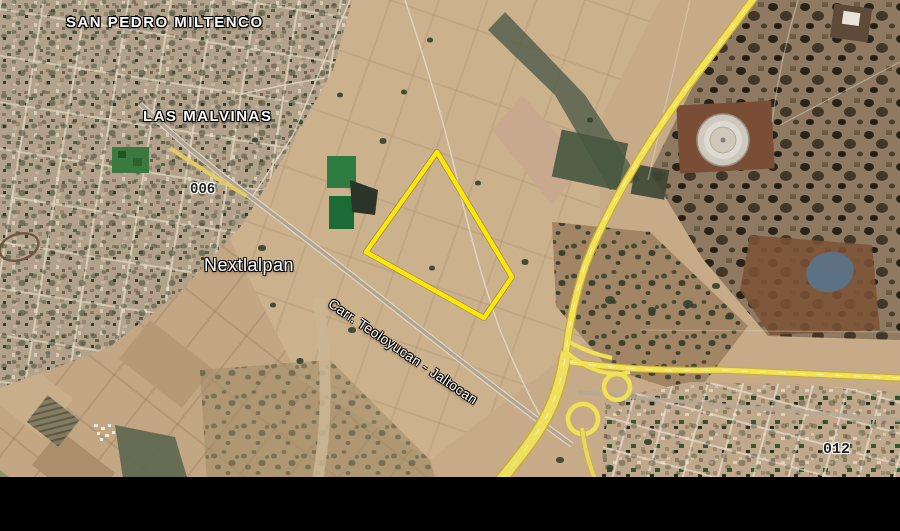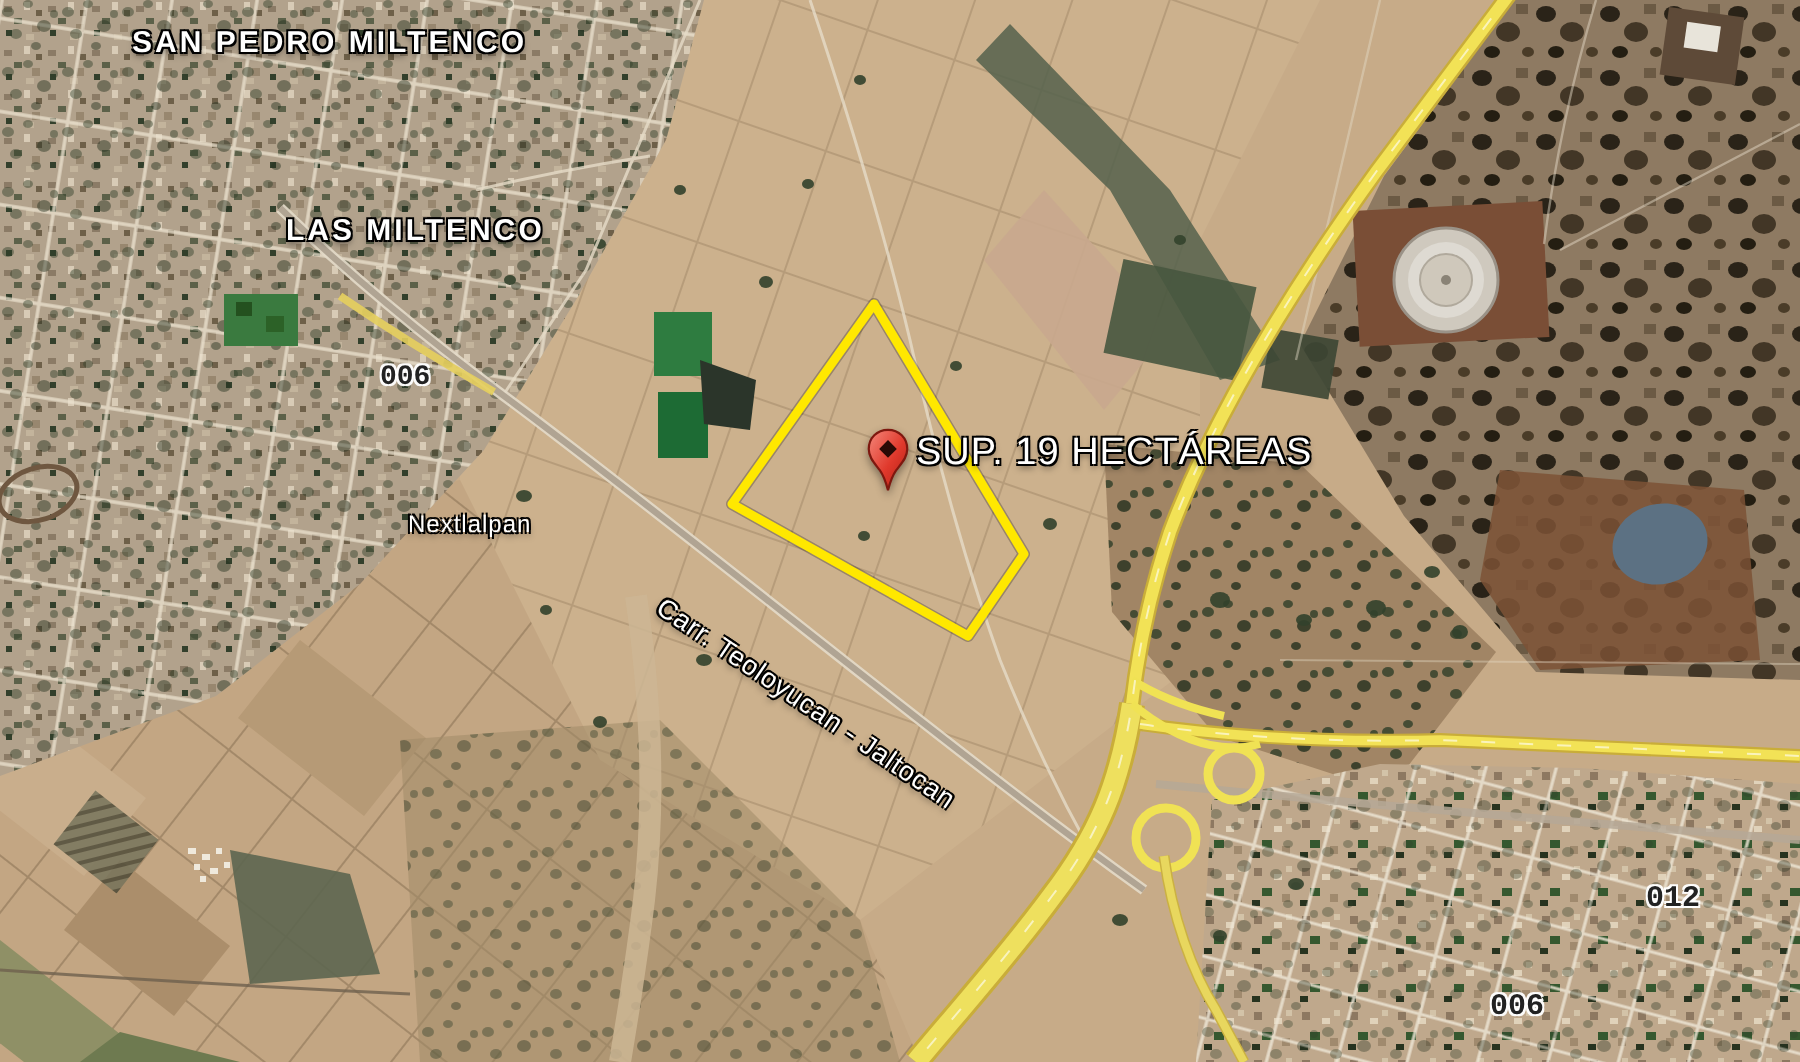--- a/index.html
+++ b/index.html
@@ -1,23 +1,23 @@
 <!DOCTYPE html>
 <html><head>
 <meta charset="utf-8">
 <style>
   html,body{margin:0;padding:0;background:#000;}
-  .stage{position:relative;width:900px;height:531px;overflow:hidden;
+  .stage{position:relative;width:900px;height:477px;overflow:hidden;
          font-family:"Liberation Sans",sans-serif;background:#3b82f6;}
   .stage svg.terrain{position:absolute;left:0;top:0;}
   .lbl{position:absolute;white-space:nowrap;color:#fff;
        text-shadow:-1px -1px 0 #000,1px -1px 0 #000,-1px 1px 0 #000,1px 1px 0 #000,0 2px 3px rgba(0,0,0,.5);}
   #lbl-sanpedro{left:66px;top:13px;font-size:15px;font-weight:700;letter-spacing:1.5px;}
   #lbl-malvinas{left:143px;top:107px;font-size:15px;font-weight:700;letter-spacing:1.5px;}
-  #lbl-nextlalpan{left:204px;top:255px;font-size:12px;font-weight:400;letter-spacing:.5px;}
+  #lbl-nextlalpan{left:204px;top:255px;font-size:18px;font-weight:400;letter-spacing:.5px;}
   #lbl-carr{left:334px;top:296px;font-size:13.5px;font-weight:400;letter-spacing:.5px;
             transform:rotate(34deg);transform-origin:0 0;}
   .shield{position:absolute;white-space:nowrap;color:#222;font-weight:700;
           text-shadow:-1px -1px 0 rgba(255,255,255,.95),1px -1px 0 rgba(255,255,255,.95),
                       -1px 1px 0 rgba(255,255,255,.95),1px 1px 0 rgba(255,255,255,.95);font-family:Liberation Mono, monospace;}
   #lbl-006a{left:190px;top:181px;font-size:14px;}
   #lbl-014{left:823px;top:441px;font-size:15px;}
   #lbl-006b{left:745px;top:495px;font-size:15px;}
   .annotation{position:absolute;left:433px;top:213px;display:flex;align-items:flex-start;gap:3px;}
   .annotation .pin{width:22px;height:35px;flex:0 0 auto;filter:drop-shadow(0 2px 2px rgba(0,0,0,.4));}
@@ -203,35 +203,21 @@
       <path d="M582,428 C586,458 596,486 608,505 L622,531" stroke="#e8d75e" stroke-width="4" fill="none"></path>
       <path d="M757,-6 L688,86 C642,150 606,210 585,266 C575,296 569,326 566,352 C560,392 549,418 526,448 C504,478 477,508 458,531" stroke="#ffffff" stroke-width="1" stroke-dasharray="7 12" fill="none" opacity=".6"></path>
       <path d="M570,362 Q640,372 720,370 L900,378" stroke="#ffffff" stroke-width="1" stroke-dasharray="7 12" fill="none" opacity=".6"></path>
     </g>
 
     <polygon points="437,152 512,277 484,318 366,252" fill="none" stroke="#000" stroke-width="6" opacity=".25" stroke-linejoin="round"></polygon>
     <polygon points="437,152 512,277 484,318 366,252" fill="none" stroke="#ffe800" stroke-width="4.5" stroke-linejoin="round"></polygon>
   </svg>
 
   <div class="lbl" id="lbl-sanpedro">SAN PEDRO MILTENCO</div>
-  <div class="lbl" id="lbl-malvinas">LAS MILTENCO</div>
+  <div class="lbl" id="lbl-malvinas">LAS MALVINAS</div>
   <div class="lbl" id="lbl-nextlalpan">Nextlalpan</div>
   <div class="lbl" id="lbl-carr">Carr. Teoloyucan - Jaltocan</div>
   <div class="shield" id="lbl-006a">006</div>
   <div class="shield" id="lbl-014">012</div>
   <div class="shield" id="lbl-006b">006</div>
 
-  <div class="annotation">
-    <svg class="pin" viewBox="0 0 24 36">
-      <defs>
-        <linearGradient id="ping" x1="0" y1="0" x2="1" y2="1">
-          <stop offset="0" stop-color="#f4887b"></stop>
-          <stop offset=".55" stop-color="#e0392c"></stop>
-          <stop offset="1" stop-color="#b01f14"></stop>
-        </linearGradient>
-      </defs>
-      <path d="M12 1 C6 1 1.5 5.5 1.5 11.5 C1.5 16 4.5 19 7.5 23 C10 26.5 11 30 12 34 C13 30 14 26.5 16.5 23 C19.5 19 22.5 16 22.5 11.5 C22.5 5.5 18 1 12 1 Z" fill="url(#ping)" stroke="#7e180f" stroke-width="1.2"></path>
-      <rect x="8.6" y="8" width="6.8" height="6.8" transform="rotate(45 12 11.4)" fill="#2a0a06"></rect>
-    </svg>
-    <div class="lbl" id="lbl-sup">SUP. 19 HECTÁREAS</div>
-  </div>
 
 </div>
 
 </body></html>

